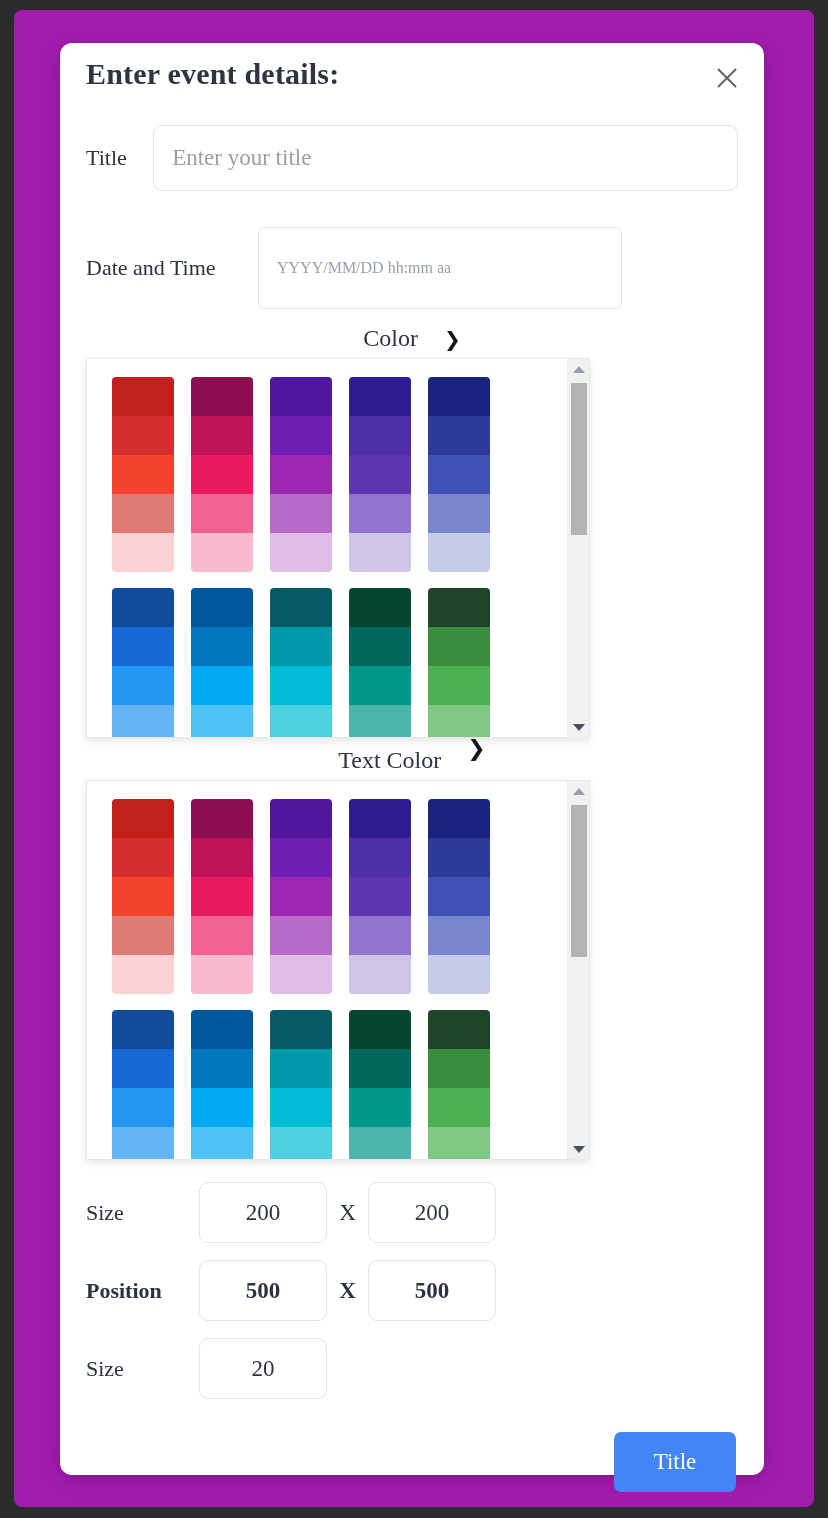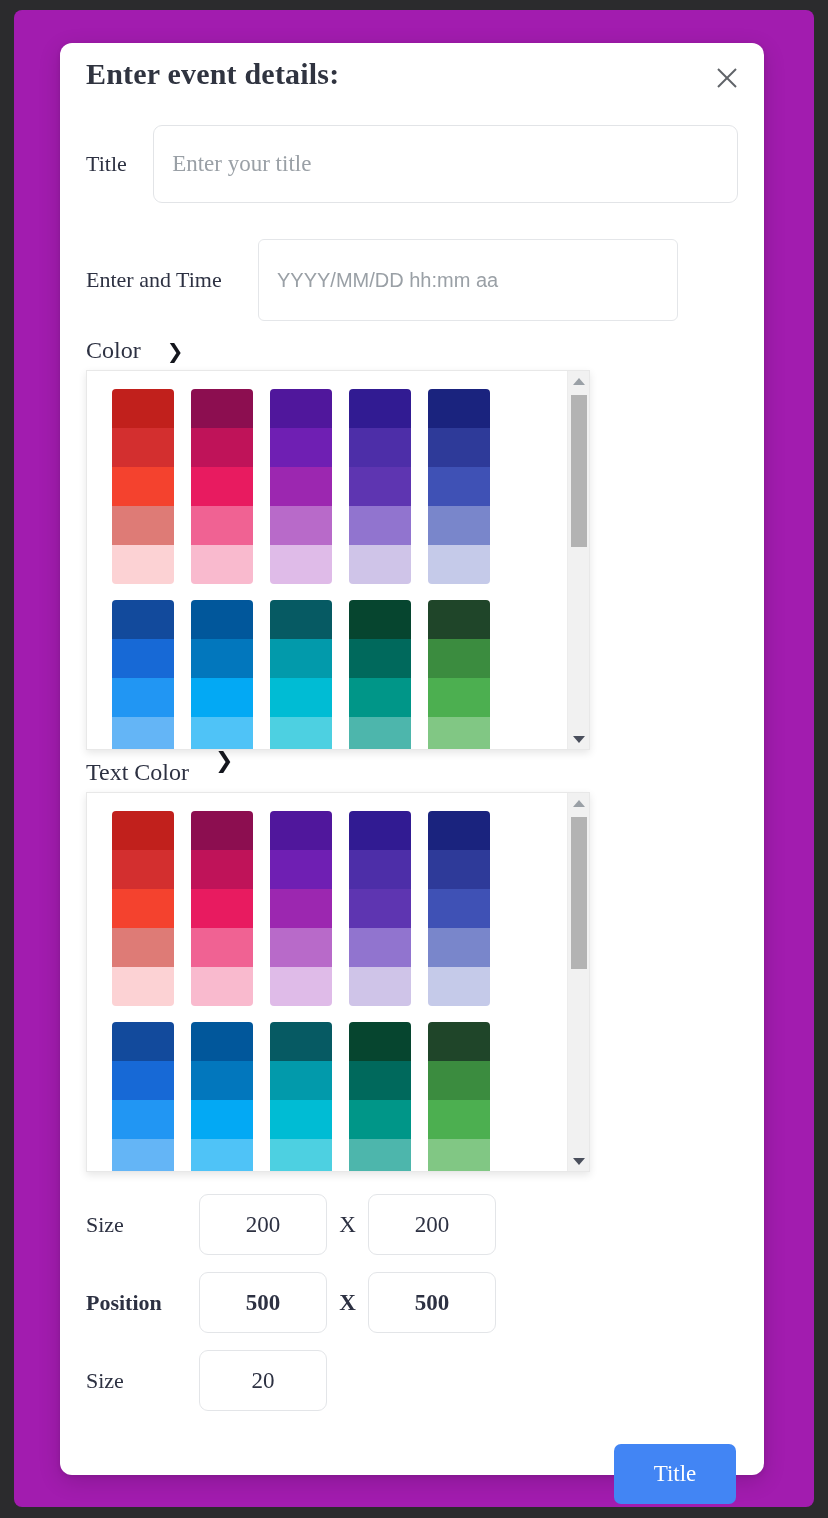--- a/index.html
+++ b/index.html
@@ -66,40 +66,41 @@
     background: #fff;
     font-size: 23px;
     color: #9aa0a6;
     display: flex;
     align-items: center;
     padding: 0 18px;
   }
 
   #row-title { margin-top: 12px; }
   #title-label { width: 70px; }
-  #title-input { width: 608px; height: 78px; margin-left: 0; }
+  #title-input { width: 608px; height: 66px; margin-left: 0; }
 
   #row-datetime { margin-top: 36px; }
   #datetime-label { width: 172px; }
   #datetime-input {
-    width: 420px; height: 82px;
-    font-family: Liberation Sans, sans-serif;
-    font-size: 20px;
+    width: 364px; height: 82px;
+    font-family: Liberation Serif, serif;
+    font-size: 16px;
     color: #9aa0a6;
     border-radius: 6px;
     border-color: #e4e6e9;
   }
 
   
   .sec-label {
     font-size: 24px;
     color: #2d3142;
     display: flex;
     align-items: baseline;
     gap: 26px;
+    justify-content: center;
   }
   .chev {
     font-family: "DejaVu Sans", sans-serif;
     font-weight: bold;
     font-size: 20px;
     line-height: 1;
     color: #14161d;
   }
   #color-label { margin-top: 16px; }
   #textcolor-label { margin-top: 9px; }
@@ -220,21 +221,21 @@
     </div>
 
     <div class="body-pad">
 
       <div class="field-row" id="row-title">
         <div class="field-label" id="title-label">Title</div>
         <div class="txt-input" id="title-input">Enter your title</div>
       </div>
 
       <div class="field-row" id="row-datetime">
-        <div class="field-label" id="datetime-label">Enter and Time</div>
+        <div class="field-label" id="datetime-label">Date and Time</div>
         <div class="txt-input" id="datetime-input">YYYY/MM/DD hh:mm aa</div>
       </div>
 
       <div class="sec-label" id="color-label">
         <span>Color</span>
         <span class="chev">❯</span>
       </div>
       <div class="picker" id="picker-color">
         <div class="picker-inner">
           <div class="swatch-grid">

